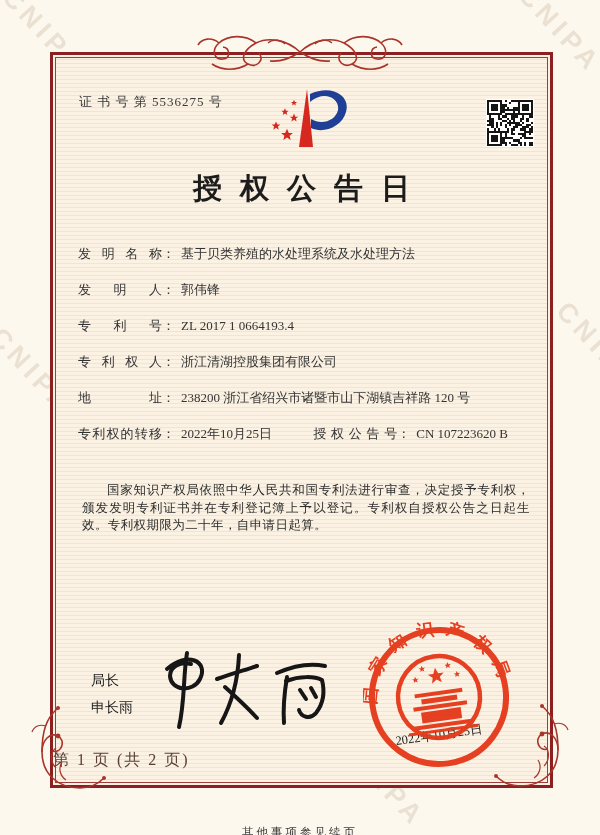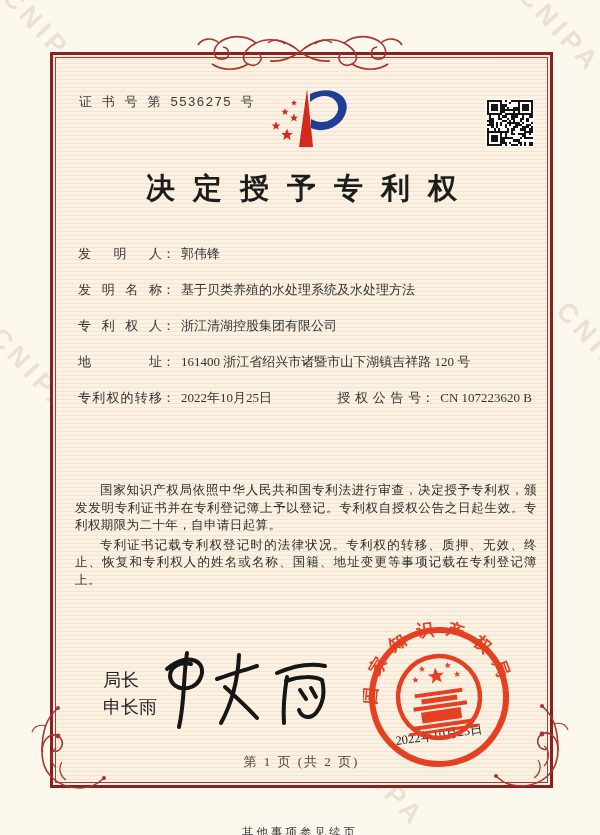--- a/index.html
+++ b/index.html
@@ -16,43 +16,43 @@
     white-space:nowrap;pointer-events:none;z-index:0;
   }
   .cert{
     position:absolute;left:50px;top:52px;width:497px;height:730px;
     border:3px solid #8c1f1f;
     box-shadow:inset 0 0 0 2px #fbf2e3, inset 0 0 0 3px rgba(140,31,31,.85);
     background-color:#fbf2e3;
     background-image:repeating-linear-gradient(180deg, rgba(219,166,128,0.20) 0 1px, rgba(0,0,0,0) 1px 4px);
     z-index:1;
   }
-  .certno{position:absolute;left:26px;top:38px;font-size:13px;letter-spacing:1px;color:#3a3a3a;font-family:Liberation Mono, monospace;}
+  .certno{position:absolute;left:26px;top:38px;font-size:13px;letter-spacing:1px;color:#3a3a3a;}
   .logo{position:absolute;left:208px;top:32px;width:92px;height:66px;}
   .qr{position:absolute;left:433px;top:44px;width:46px;height:46px;display:grid;
       grid-template-columns:repeat(21,1fr);grid-template-rows:repeat(21,1fr);background:#fff;padding:1px;}
   .qr i{display:block;}
   .qr i.b{background:#151515;}
   .title{position:absolute;left:0;top:114px;width:100%;text-align:center;
          font-size:29px;font-weight:600;color:#1c1c1c;letter-spacing:18px;text-indent:18px;}
   .fields{position:absolute;left:25px;top:190px;width:450px;font-size:13px;color:#333;}
   .row{height:22px;margin-bottom:14px;white-space:nowrap;}
   .lbl{display:inline-block;width:84px;text-align:justify;text-align-last:justify;vertical-align:top;}
   .colon{display:inline-block;margin-right:6px;}
-  .pair2{margin-left:62px;}
+  .pair2{margin-left:38px;}
   .paras{position:absolute;left:22px;top:427px;width:462px;font-size:12.5px;line-height:17.6px;
          color:#2d2d2d;letter-spacing:0.4px;text-align:justify;}
-  .paras p{margin:0 0 2px;text-indent:2em;}
-  .signer{position:absolute;left:50px;top:612px;font-size:18px;line-height:27px;color:#222;}
+  .paras p{margin:0 7px 2px;text-indent:2em;}
+  .signer{position:absolute;left:38px;top:612px;font-size:14px;line-height:27px;color:#222;}
   .sig{position:absolute;left:100px;top:588px;width:190px;height:92px;z-index:3;}
   .sealdate{position:absolute;left:316px;top:672px;width:140px;text-align:center;
             font-size:12.5px;color:#222;transform:rotate(-8deg);z-index:2;}
   .seal{position:absolute;left:310px;top:566px;width:152px;height:152px;z-index:3;opacity:.96;}
-  .pageno{position:absolute;left:0;bottom:14px;width:100%;text-align:center;
-          font-size:13px;color:#5a4036;letter-spacing:2px;}
+  .pageno{position:absolute;left:0;bottom:14px;width:100%;
+          font-size:16px;color:#5a4036;letter-spacing:2px;}
   .contnote{position:absolute;left:0;top:825px;width:100%;text-align:center;
             font-size:11.5px;color:#3d3d3d;letter-spacing:3px;z-index:1;}
   .orn-top{position:absolute;left:190px;top:30px;width:220px;height:44px;z-index:2;}
   .orn-bl{position:absolute;left:16px;top:702px;width:92px;height:92px;z-index:2;}
   .orn-br{position:absolute;left:492px;top:700px;width:92px;height:92px;z-index:2;transform:scale(-1,1);}
 </style>
 </head>
 <body>
 
 <span class="wm" style="left:-10px;top:16px;">CNIPA</span>
@@ -518,44 +518,46 @@
       <i class="b"></i>
       <i></i>
       <i class="b"></i>
       <i></i>
       <i class="b"></i>
       <i></i>
       <i class="b"></i>
       <i class="b"></i>
     </div>
 
-  <div class="title">决定授予专利权</div>
+  <div class="title">授权公告日</div>
 
   <div class="fields">
+    <div class="row">
+      <span class="lbl">发明名称</span><span class="colon">：</span><span>基于贝类养殖的水处理系统及水处理方法</span>
+    </div>
     <div class="row">
       <span class="lbl">发明人</span><span class="colon">：</span><span>郭伟锋</span>
     </div>
     <div class="row">
-      <span class="lbl">发明名称</span><span class="colon">：</span><span>基于贝类养殖的水处理系统及水处理方法</span>
+      <span class="lbl">专利号</span><span class="colon">：</span><span>ZL 2017 1 0664193.4</span>
     </div>
     <div class="row">
       <span class="lbl">专利权人</span><span class="colon">：</span><span>浙江清湖控股集团有限公司</span>
     </div>
     <div class="row">
-      <span class="lbl">地址</span><span class="colon">：</span><span>161400 浙江省绍兴市诸暨市山下湖镇吉祥路 120 号</span>
+      <span class="lbl">地址</span><span class="colon">：</span><span>238200 浙江省绍兴市诸暨市山下湖镇吉祥路 120 号</span>
     </div>
     <div class="row">
       <span><span class="lbl">专利权的转移</span><span class="colon">：</span><span>2022年10月25日</span></span>
       <span class="pair2"><span class="lbl">授权公告号</span><span class="colon">：</span><span>CN 107223620 B</span></span>
     </div>
   </div>
 
   <div class="paras">
     <p>国家知识产权局依照中华人民共和国专利法进行审查，决定授予专利权，颁发发明专利证书并在专利登记簿上予以登记。专利权自授权公告之日起生效。专利权期限为二十年，自申请日起算。</p>
-    <p>专利证书记载专利权登记时的法律状况。专利权的转移、质押、无效、终止、恢复和专利权人的姓名或名称、国籍、地址变更等事项记载在专利登记簿上。</p>
   </div>
 
   <div class="signer">
     <div>局长</div>
     <div>申长雨</div>
   </div>
 
   <svg class="sig" viewBox="0 0 190 92">
     <g fill="none" stroke="#161616" stroke-width="4" stroke-linecap="round" stroke-linejoin="round">
       <path d="M34,10 C30,34 32,58 26,84"></path>

